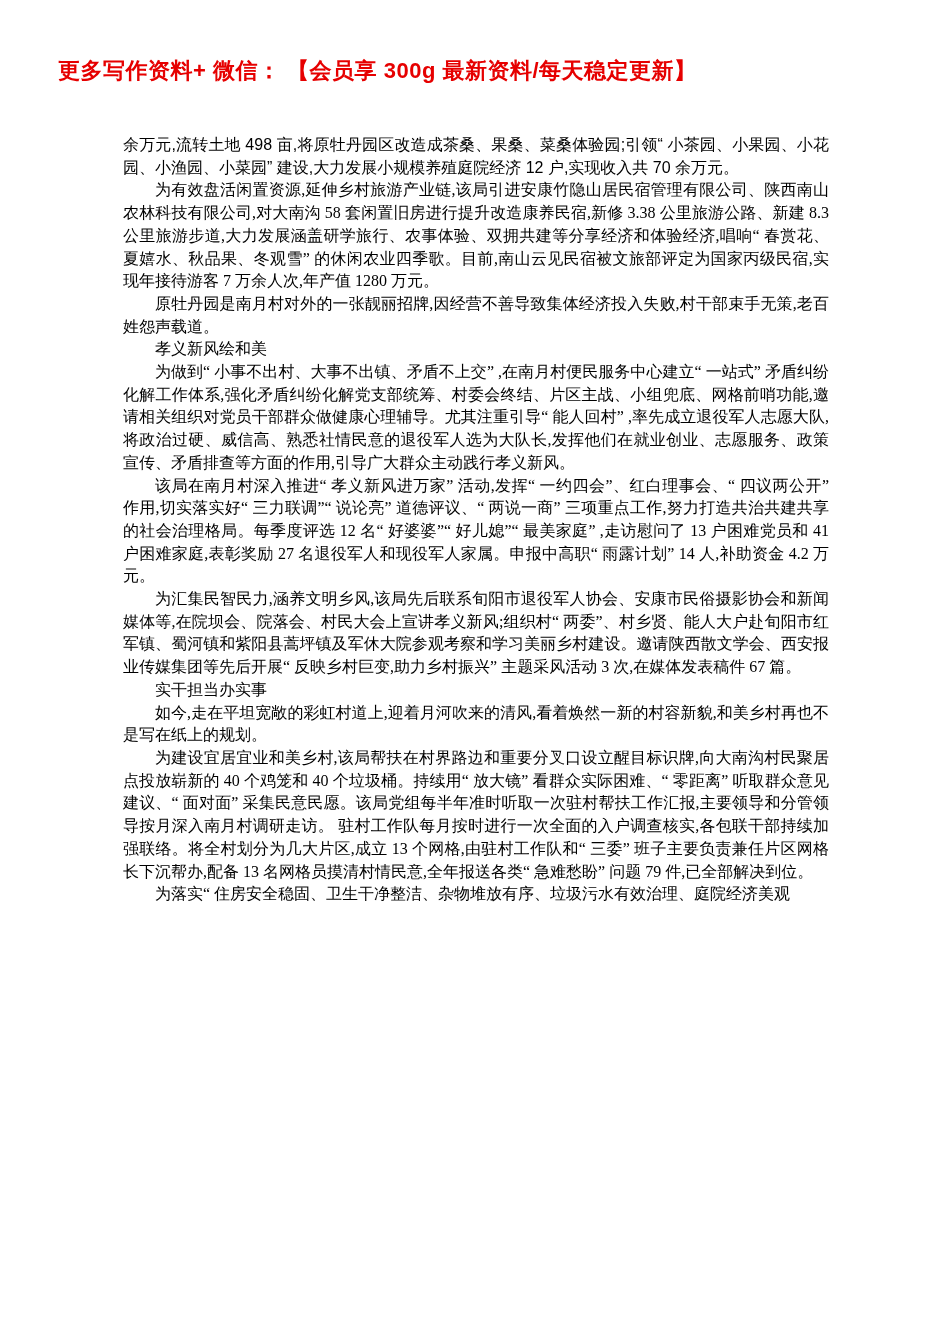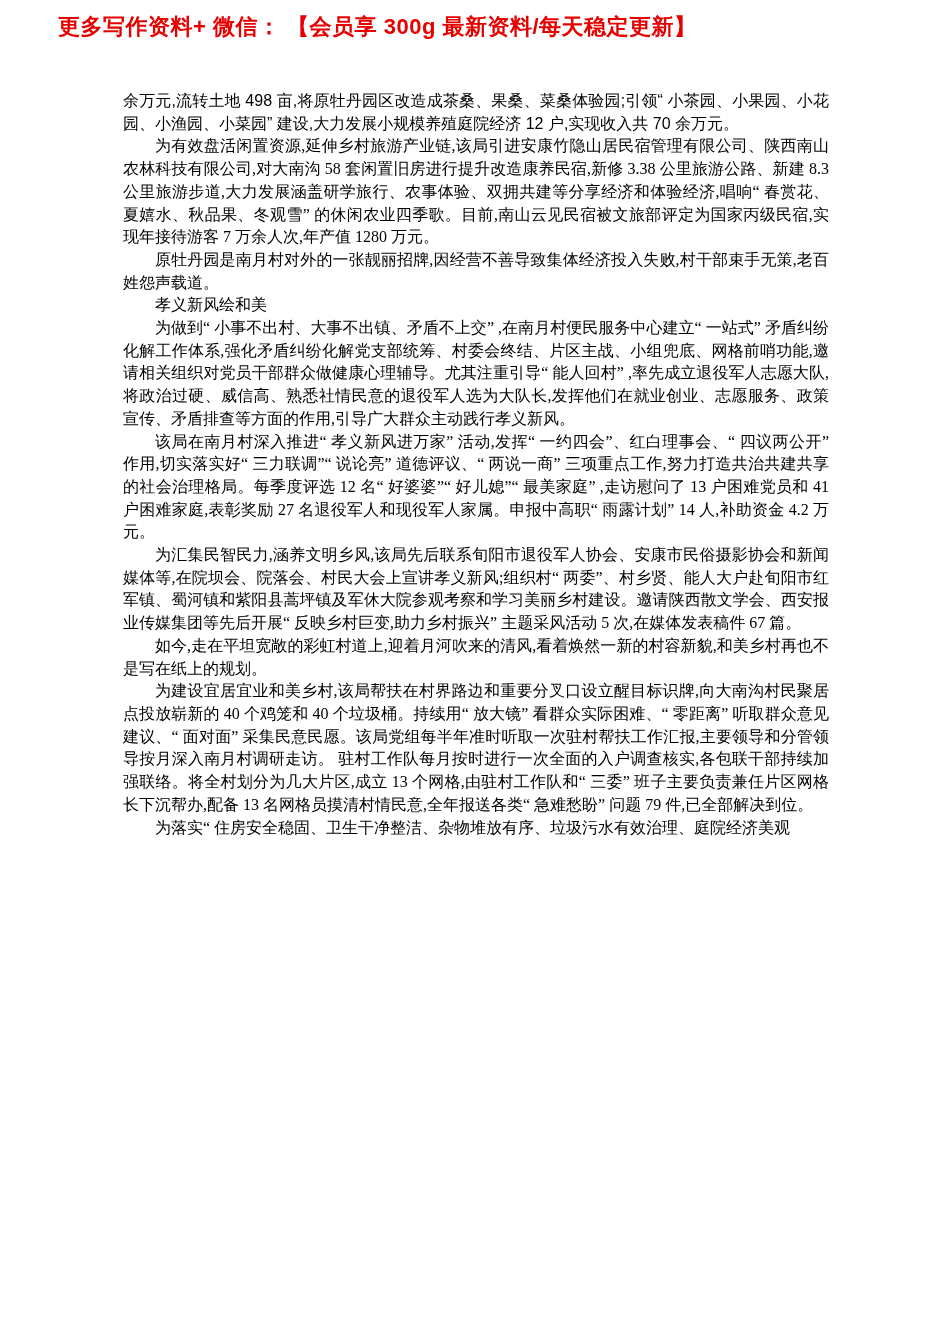--- a/index.html
+++ b/index.html
@@ -7,20 +7,21 @@
     padding: 0;
     background: #ffffff;
   }
   .page {
     position: relative;
     width: 950px;
     height: 1028px;
     background: #ffffff;
     overflow: hidden;
     font-family: "Liberation Sans", "DejaVu Sans", sans-serif;
+    margin-top: 44px;
   }
   .promo-header {
     position: absolute;
     top: 12px;
     left: 58px;
     width: 860px;
     font-size: 22px;
     font-weight: bold;
     letter-spacing: 0.5px;
     color: #e60000;
@@ -89,21 +90,22 @@
 
   <div class="promo-header" style="color: rgb(230, 0, 0);">更多写作资料+ 微信： 【会员享 300g 最新资料/每天稳定更新】</div>
 
   <div class="doc-body">
     <p>余万元,流转土地 498 亩,将原牡丹园区改造成茶桑、果桑、菜桑体验园;引领“ 小茶园、小果园、小花园、小渔园、小菜园” 建设,大力发展小规模养殖庭院经济 12 户,实现收入共 70 余万元。</p>
     <p class="indent">为有效盘活闲置资源,延伸乡村旅游产业链,该局引进安康竹隐山居民宿管理有限公司、陕西南山农林科技有限公司,对大南沟 58 套闲置旧房进行提升改造康养民宿,新修 3.38 公里旅游公路、新建 8.3 公里旅游步道,大力发展涵盖研学旅行、农事体验、双拥共建等分享经济和体验经济,唱响“ 春赏花、夏嬉水、秋品果、冬观雪” 的休闲农业四季歌。目前,南山云见民宿被文旅部评定为国家丙级民宿,实现年接待游客 7 万余人次,年产值 1280 万元。</p>
     <p class="indent">原牡丹园是南月村对外的一张靓丽招牌,因经营不善导致集体经济投入失败,村干部束手无策,老百姓怨声载道。</p>
     <p class="indent">孝义新风绘和美</p>
     <p class="indent">为做到“ 小事不出村、大事不出镇、矛盾不上交” ,在南月村便民服务中心建立“ 一站式” 矛盾纠纷化解工作体系,强化矛盾纠纷化解党支部统筹、村委会终结、片区主战、小组兜底、网格前哨功能,邀请相关组织对党员干部群众做健康心理辅导。尤其注重引导“ 能人回村” ,率先成立退役军人志愿大队,将政治过硬、威信高、熟悉社情民意的退役军人选为大队长,发挥他们在就业创业、志愿服务、政策宣传、矛盾排查等方面的作用,引导广大群众主动践行孝义新风。</p>
     <p class="indent">该局在南月村深入推进“ 孝义新风进万家” 活动,发挥“ 一约四会”、红白理事会、“ 四议两公开” 作用,切实落实好“ 三力联调”“ 说论亮” 道德评议、“ 两说一商” 三项重点工作,努力打造共治共建共享的社会治理格局。每季度评选 12 名“ 好婆婆”“ 好儿媳”“ 最美家庭” ,走访慰问了 13 户困难党员和 41 户困难家庭,表彰奖励 27 名退役军人和现役军人家属。申报中高职“ 雨露计划” 14 人,补助资金 4.2 万元。</p>
-    <p class="indent">为汇集民智民力,涵养文明乡风,该局先后联系旬阳市退役军人协会、安康市民俗摄影协会和新闻媒体等,在院坝会、院落会、村民大会上宣讲孝义新风;组织村“ 两委”、村乡贤、能人大户赴旬阳市红军镇、蜀河镇和紫阳县蒿坪镇及军休大院参观考察和学习美丽乡村建设。邀请陕西散文学会、西安报业传媒集团等先后开展“ 反映乡村巨变,助力乡村振兴” 主题采风活动 5 次,在媒体发表稿件 67 篇。</p>
+    <p class="indent">为汇集民智民力,涵养文明乡风,该局先后联系旬阳市退役军人协会、安康市民俗摄影协会和新闻媒体等,在院坝会、院落会、村民大会上宣讲孝义新风;组织村“ 两委”、村乡贤、能人大户赴旬阳市红军镇、蜀河镇和紫阳县蒿坪镇及军休大院参观考察和学习美丽乡村建设。邀请陕西散文学会、西安报业传媒集团等先后开展“ 反映乡村巨变,助力乡村振兴” 主题采风活动 3 次,在媒体发表稿件 67 篇。</p>
+    <p class="indent">实干担当办实事</p>
     <p class="indent">如今,走在平坦宽敞的彩虹村道上,迎着月河吹来的清风,看着焕然一新的村容新貌,和美乡村再也不是写在纸上的规划。</p>
     <p class="indent">为建设宜居宜业和美乡村,该局帮扶在村界路边和重要分叉口设立醒目标识牌,向大南沟村民聚居点投放崭新的 40 个鸡笼和 40 个垃圾桶。持续用“ 放大镜” 看群众实际困难、“ 零距离” 听取群众意见建议、“ 面对面” 采集民意民愿。该局党组每半年准时听取一次驻村帮扶工作汇报,主要领导和分管领导按月深入南月村调研走访。 驻村工作队每月按时进行一次全面的入户调查核实,各包联干部持续加强联络。将全村划分为几大片区,成立 13 个网格,由驻村工作队和“ 三委” 班子主要负责兼任片区网格长下沉帮办,配备 13 名网格员摸清村情民意,全年报送各类“ 急难愁盼” 问题 79 件,已全部解决到位。</p>
     <p class="indent">为落实“ 住房安全稳固、卫生干净整洁、杂物堆放有序、垃圾污水有效治理、庭院经济美观</p>
   </div>
 
   <div class="page-footer">第 2 页 共 3 页</div>
 
   <div class="divider"></div>
 
   <div class="watermark">

